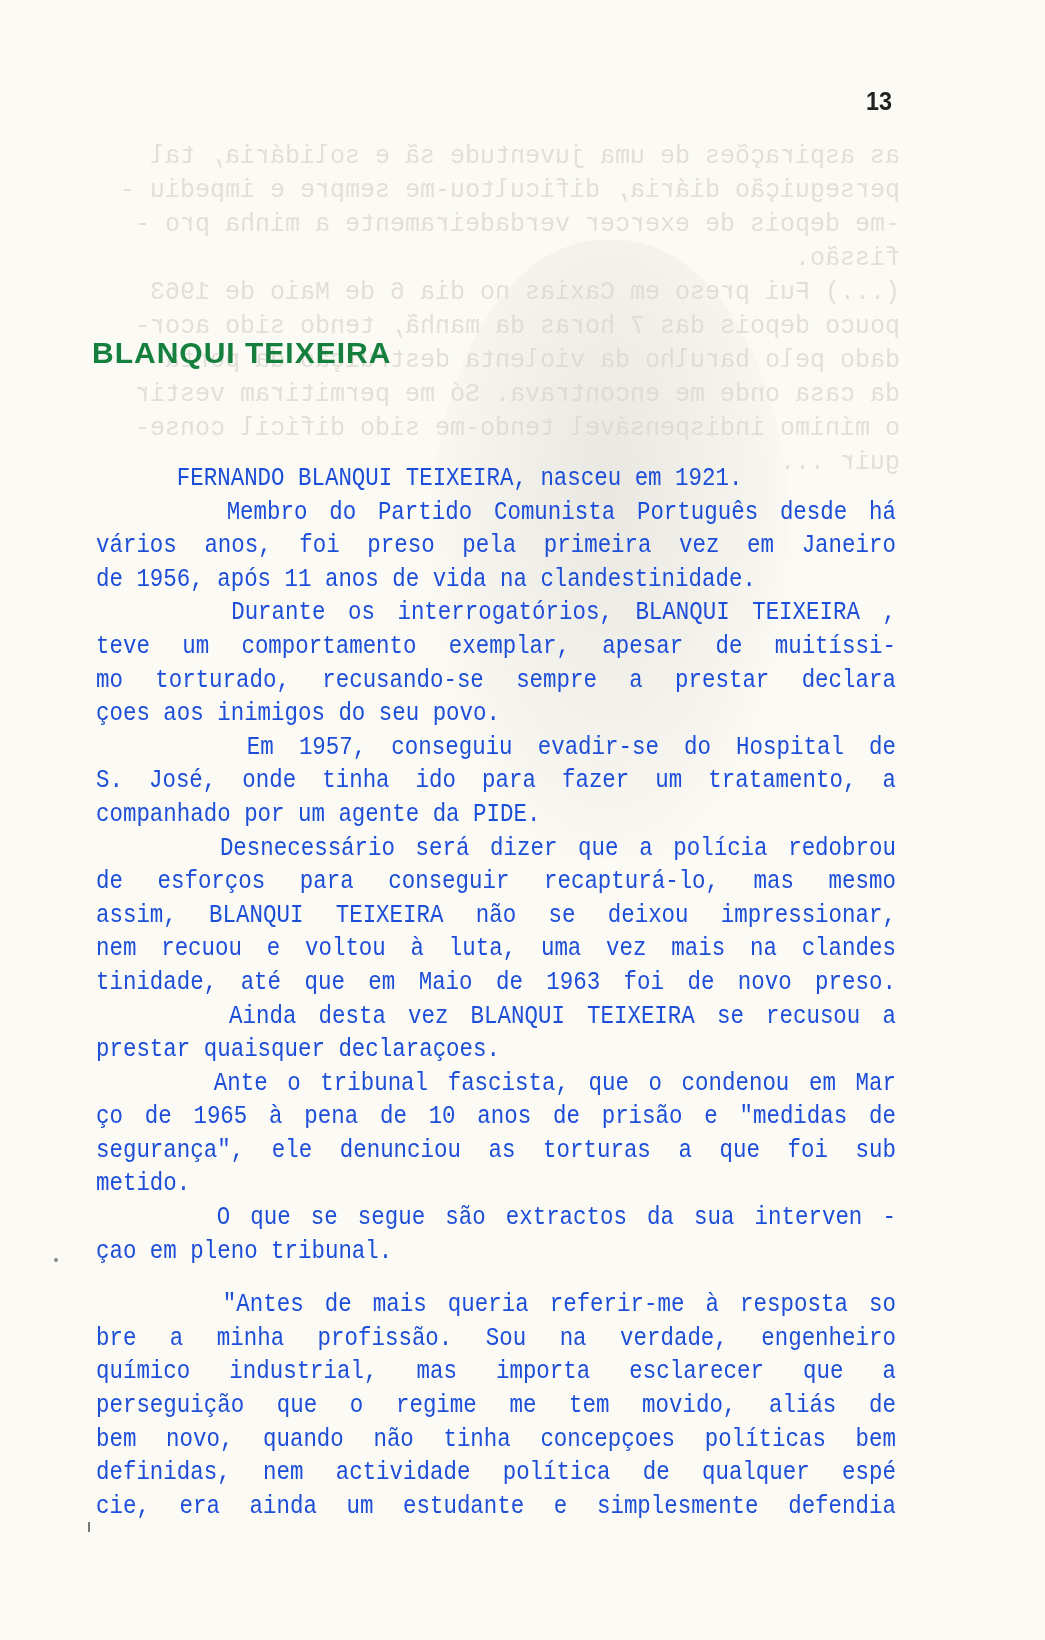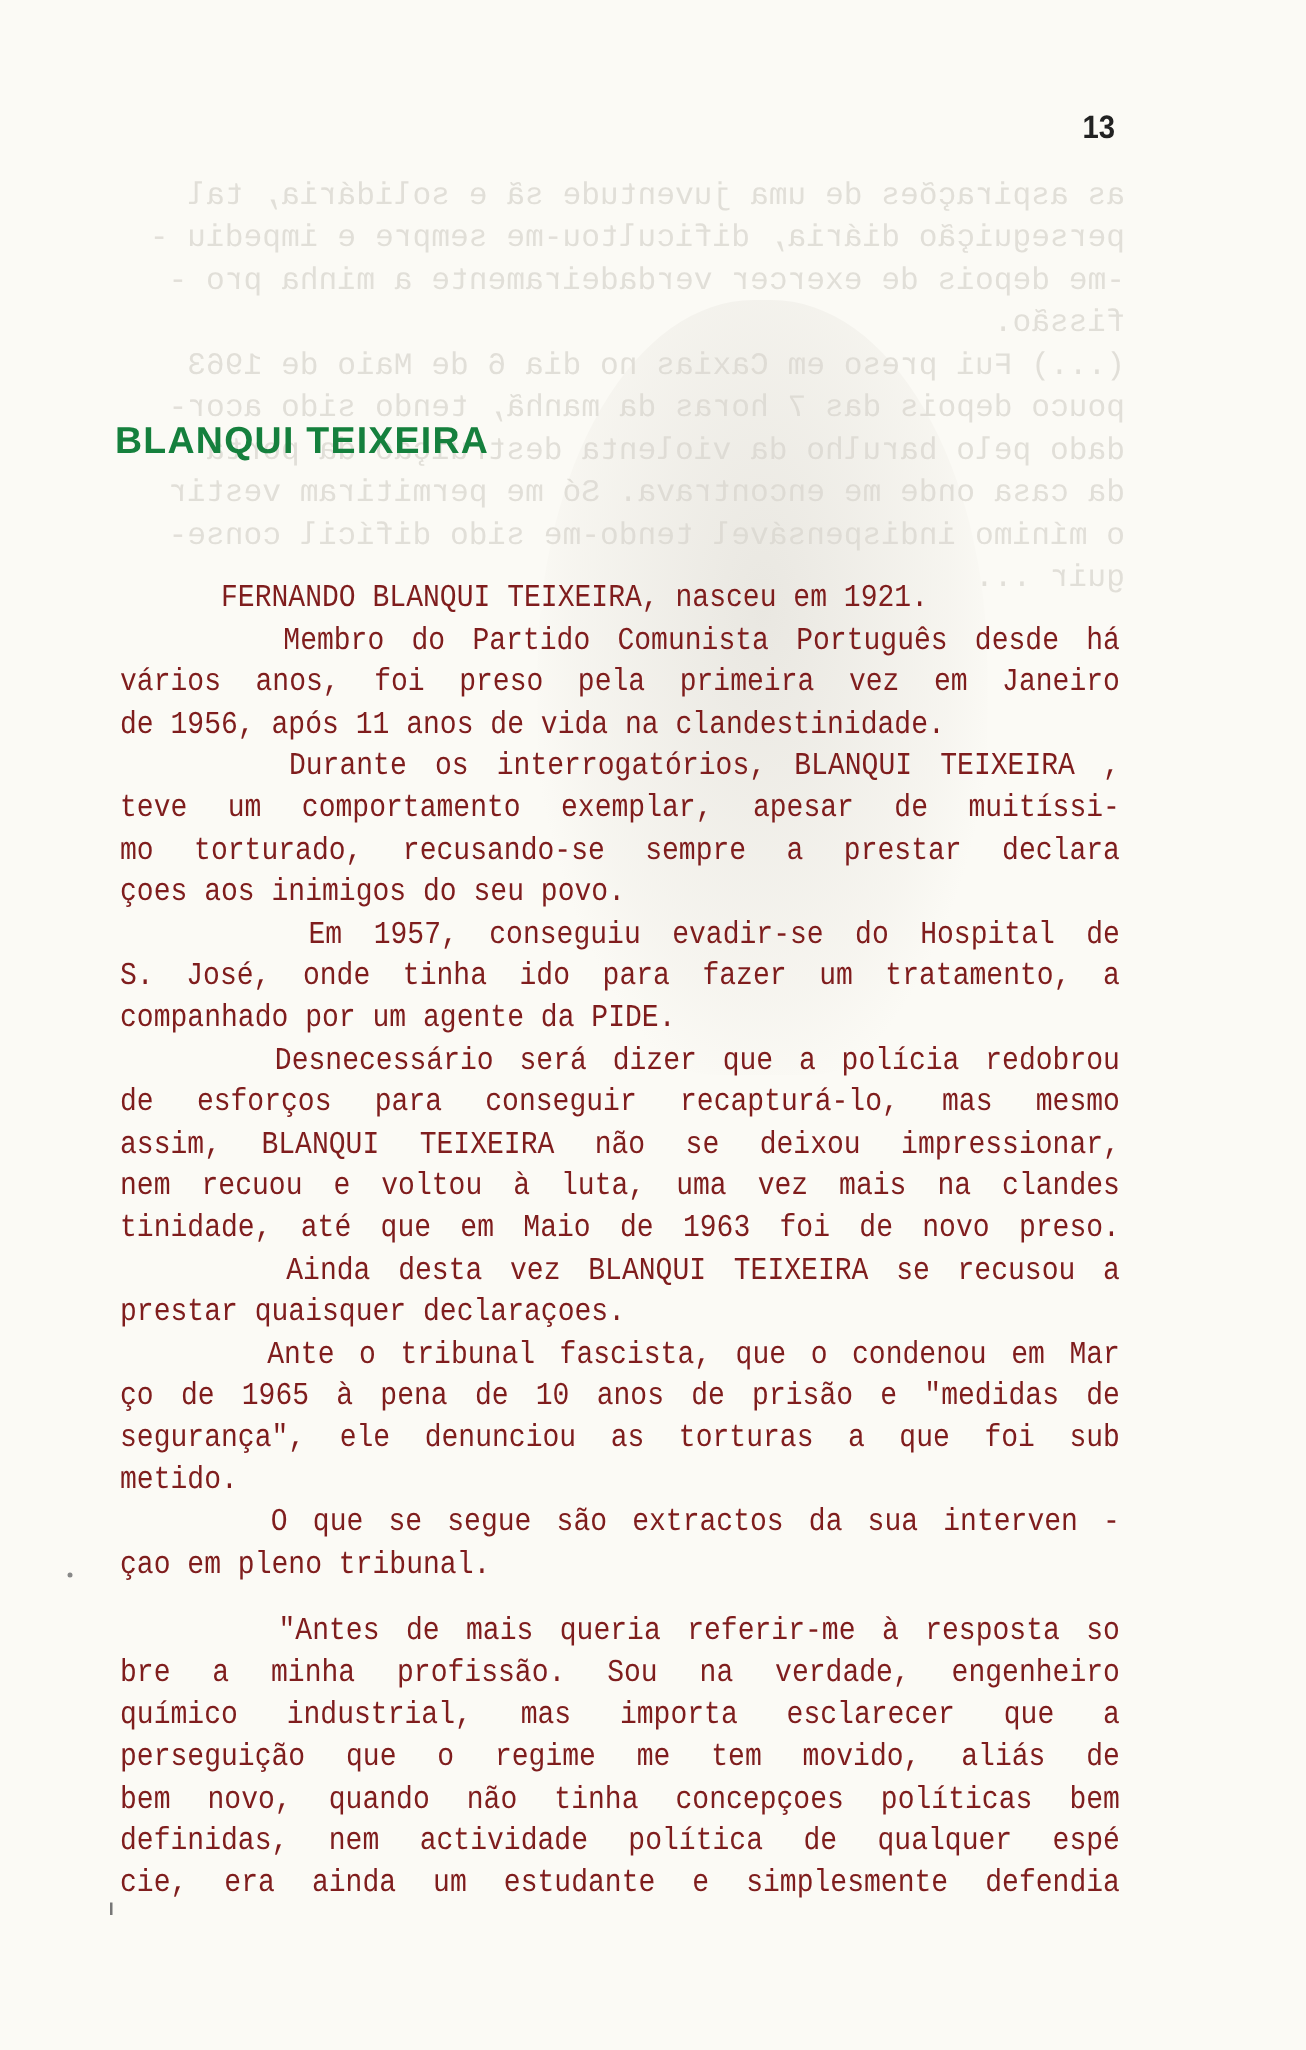--- a/index.html
+++ b/index.html
@@ -70,21 +70,21 @@
       margin-top: 40px;
     }
     .body {
       position: absolute;
       left: 96px;
       top: 462px;
       width: 800px;
       font-family: "Liberation Mono", "DejaVu Sans Mono", monospace;
       font-size: 25.5px;
       line-height: 33.6px;
-      color: #7f1d1d;
+      color: #1d4ed8;
     }
     .line {
       display: block;
       white-space: pre;
       height: 33.6px;
       text-align: justify;
       text-align-last: justify;
       transform: scaleX(0.88);
       transform-origin: left center;
       width: 909px;

